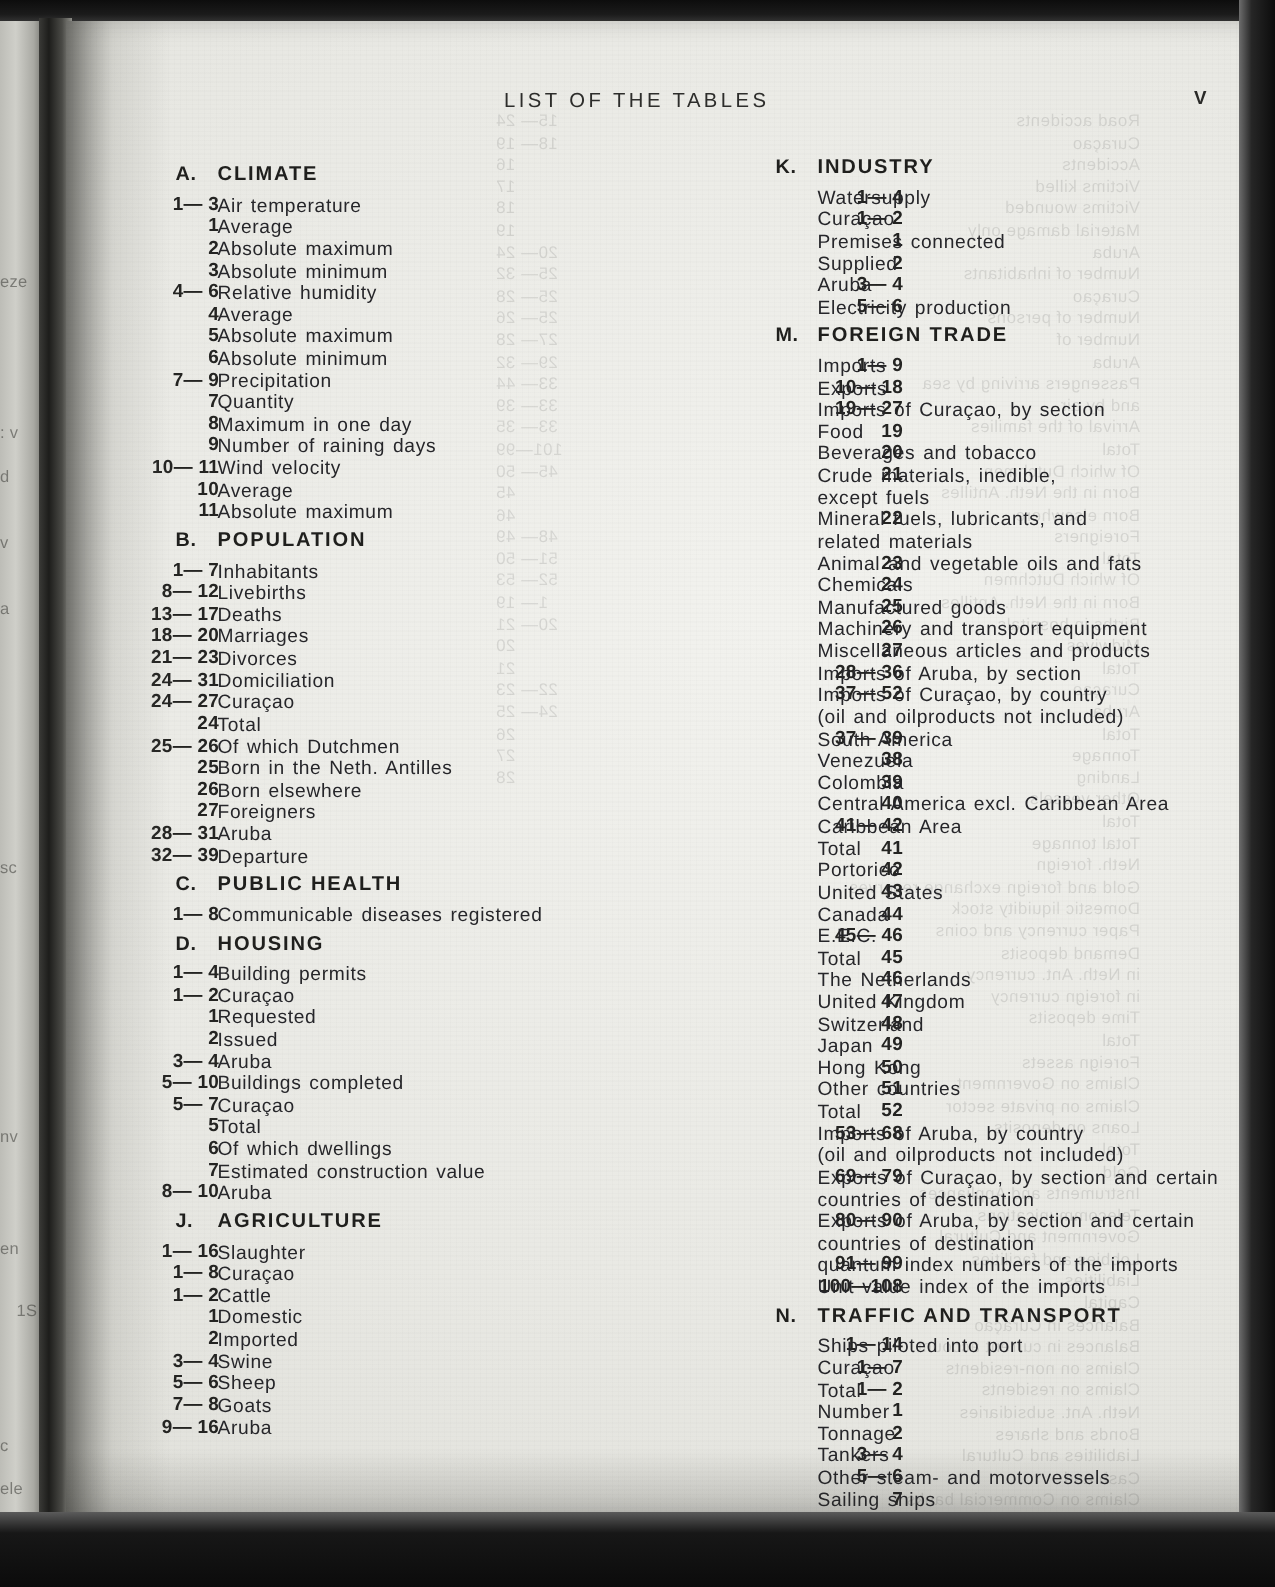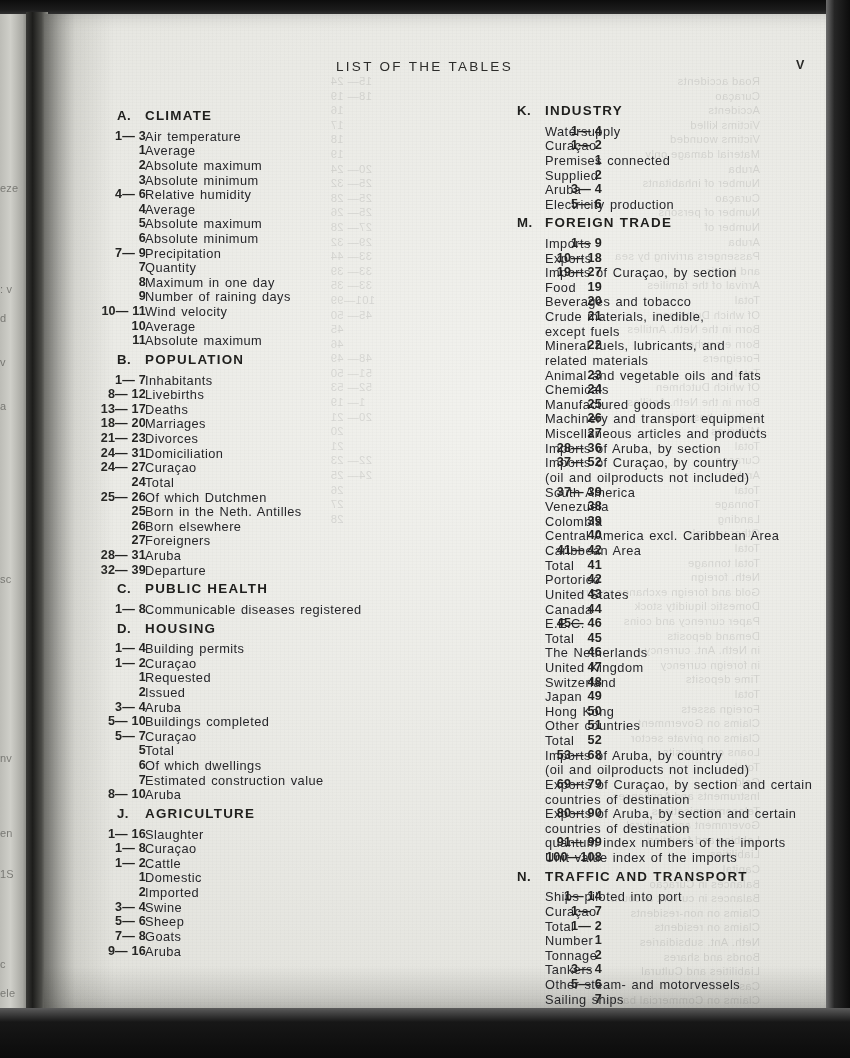--- a/index.html
+++ b/index.html
@@ -736,20 +736,20 @@
 
   <div id="bleed-host">
       <div class="bleed" style="top: 182px;">eze</div>
       <div class="bleed" style="top: 283px;">: v</div>
       <div class="bleed" style="top: 312px;">d</div>
       <div class="bleed" style="top: 356px;">v</div>
       <div class="bleed" style="top: 400px;">a</div>
       <div class="bleed" style="top: 573px;">sc</div>
       <div class="bleed" style="top: 721px; margin-top: 31px;">nv</div>
       <div class="bleed" style="top: 827px;">en</div>
-      <div class="bleed" style="top: 868px;">1S</div>
+      <div class="bleed" style="top: 868px; margin-left: 11px;">1S</div>
       <div class="bleed" style="top: 958px;">c</div>
       <div class="bleed" style="top: 987px;">ele</div>
     </div>
 
   <div class="backdrop-right"></div>
   <div class="backdrop-bottom"></div>
 </div>
 
 </body></html>

